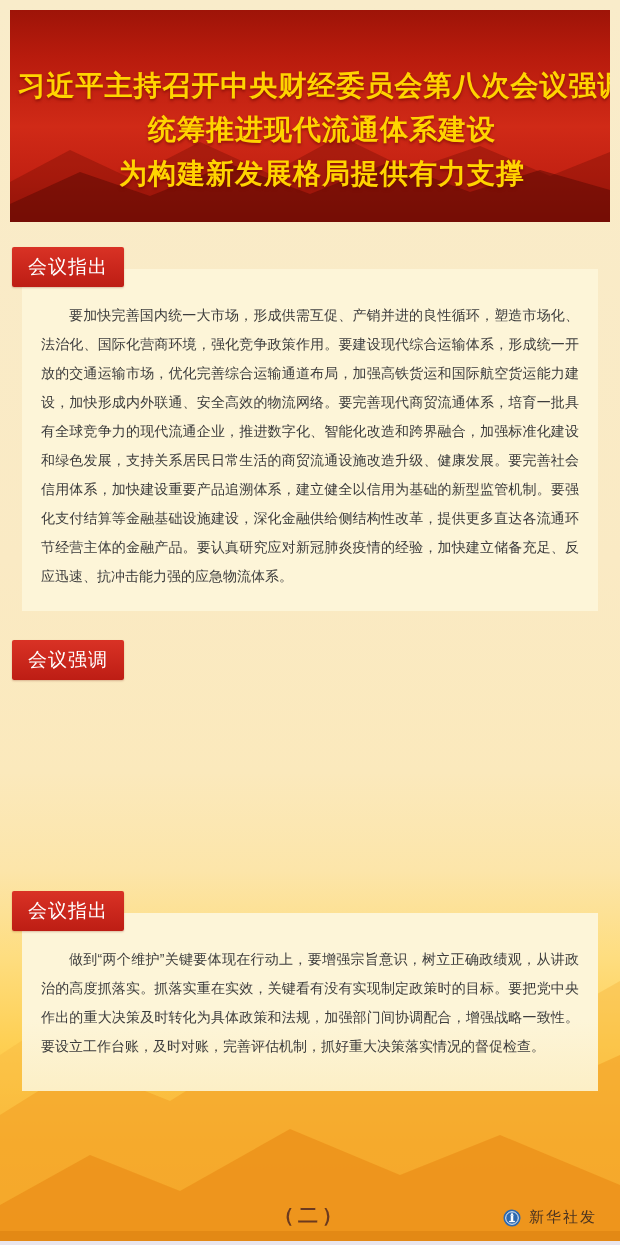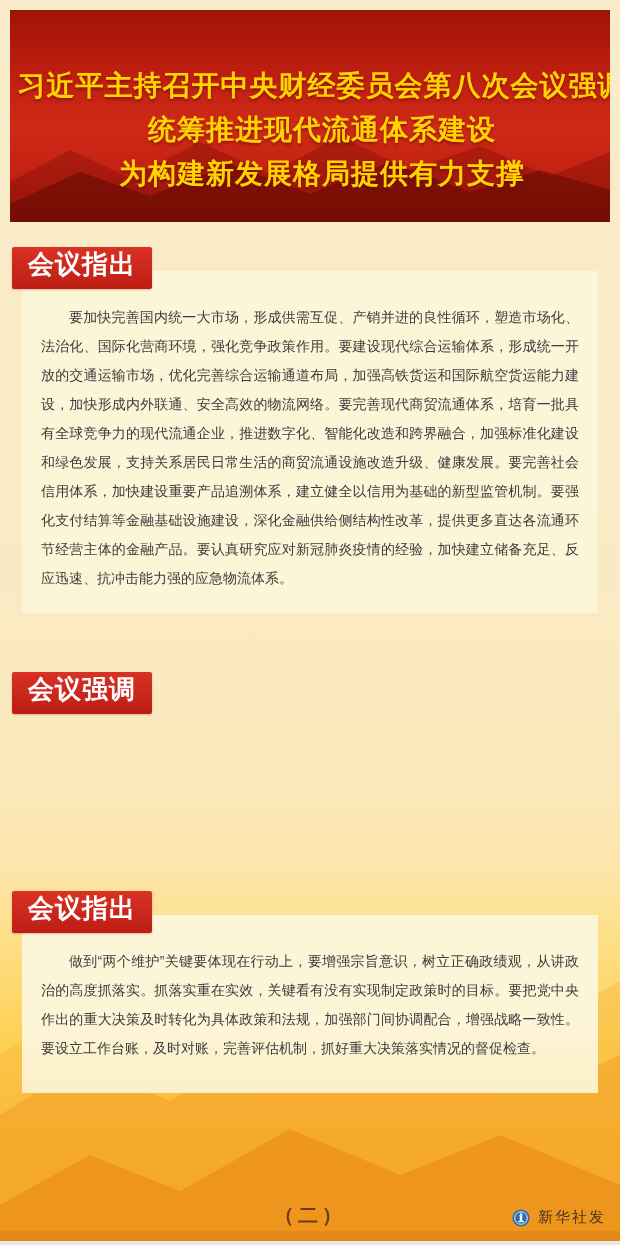--- a/index.html
+++ b/index.html
@@ -21,26 +21,26 @@
     position:absolute;left:12px;top:0;width:100%;height:100%;
     display:flex;flex-direction:column;justify-content:center;align-items:center;
     gap:10px;padding-top:28px;box-sizing:border-box;
   }
   .banner-title{
     color:#ffd400;font-size:28px;font-weight:bold;line-height:34px;
     text-shadow:0 2px 3px rgba(100,0,0,.55);letter-spacing:1px;white-space:nowrap;
   }
   
   .section{position:absolute;left:0;right:0;}
-  .sec-1{top:247px;} .sec-2{top:672px;} .sec-3{top:891px;}
+  .sec-1{top:247px;} .sec-2{top:640px;} .sec-3{top:891px;}
   .badge{
     position:relative;z-index:2;display:inline-block;margin-left:12px;
     background:linear-gradient(180deg,#d93225,#bd1d14);
-    color:#ffffff;font-size:26px;font-weight:bold;
-    padding:0 16px 7px 16px;border-radius:2px;
+    color:#ffffff;font-size:19px;font-weight:normal;
+    padding:7px 16px 7px 16px;border-radius:2px;
     box-shadow:0 1px 2px rgba(120,20,0,.25);
     letter-spacing:1px;
   }
   .box{
     position:relative;z-index:1;margin:-18px 22px 0 22px;
     background:#fdf5d8;
     padding:32px 19px 20px 19px;box-sizing:border-box;
   }
   .sec-1 .box{min-height:340px;}
   .sec-2 .box{min-height:212px;}
@@ -51,21 +51,21 @@
   }
   
   .mountains{position:absolute;left:0;bottom:0;width:620px;height:340px;pointer-events:none;}
   .bottom-strip{position:absolute;left:0;bottom:0;width:100%;height:4px;background:#e9e6ee;}
   
   .page-number{
     position:absolute;left:0;bottom:16px;width:100%;text-align:center;
     color:#6b3a1f;font-size:20px;font-weight:bold;letter-spacing:4px;
   }
   .credit{
-    position:absolute;right:14px;bottom:18px;
+    position:absolute;right:23px;bottom:18px;
     display:flex;align-items:center;gap:8px;justify-content:flex-end;
   }
   .credit-label{color:#4a3320;font-size:15px;letter-spacing:2px;}
   .logo{width:18px;height:18px;display:block;}
 </style>
 </head>
 <body>
 
 <div class="banner">
   <svg viewBox="0 0 600 110" preserveAspectRatio="none">

